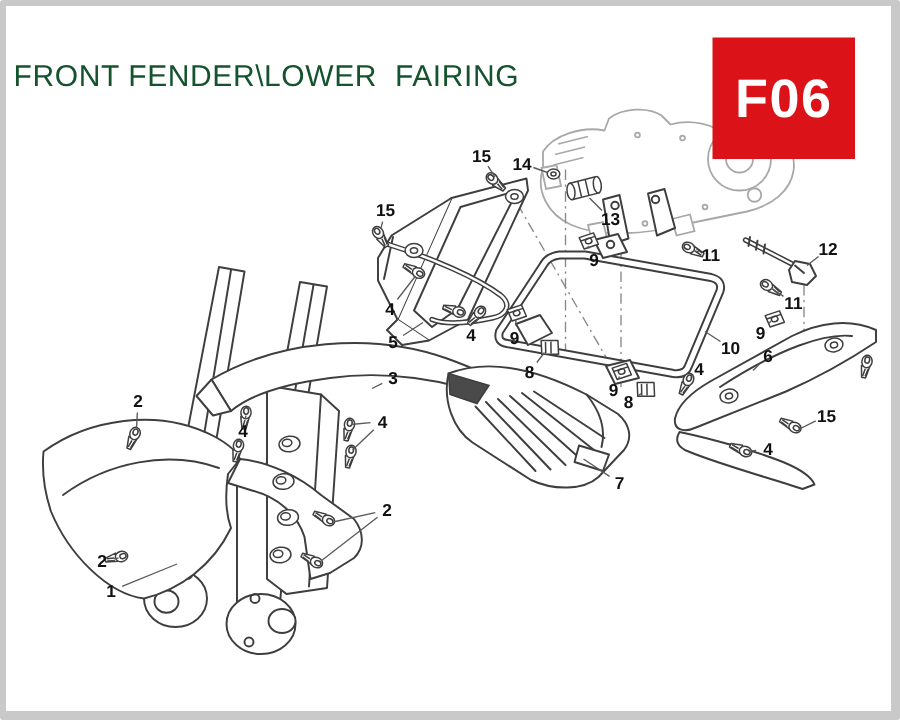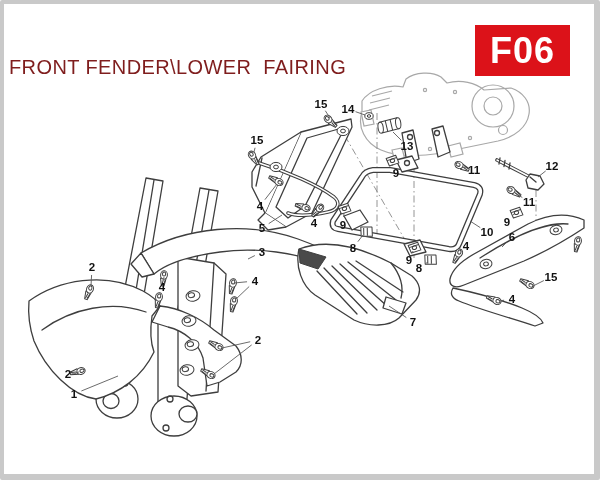--- a/index.html
+++ b/index.html
@@ -6,26 +6,26 @@
   body{
     width:600px;height:480px;position:relative;overflow:hidden;
     background:#ffffff;font-family:"Liberation Sans",sans-serif;
   }
   .frame{
     position:absolute;inset:0;z-index:9;pointer-events:none;
     border-style:solid;border-color:#c9c9c9;border-width:4px 6px 6px 4px;
     border-radius:2px;
   }
   .title{
-    position:absolute;left:9px;top:56px;z-index:5;
-    font-size:20px;font-weight:400;color:#7f1d1d;letter-spacing:.4px;
+    position:absolute;left:9px;top:40px;z-index:5;
+    font-size:20px;font-weight:400;color:#14532d;letter-spacing:.4px;
     white-space:pre;
   }
   .badge{
-    position:absolute;left:475px;top:25px;width:95px;height:51px;z-index:6;
+    position:absolute;left:475px;top:25px;width:95px;height:81px;z-index:6;
     display:flex;align-items:center;justify-content:center;
     font-size:36px;font-weight:bold;letter-spacing:1px;
   }
   svg.diagram{position:absolute;left:0;top:0;z-index:1;}
   .ink{stroke:#3e3e3e;fill:none;stroke-width:1.3;stroke-linejoin:round;stroke-linecap:round;}
   .inkf{stroke:#3e3e3e;fill:#ffffff;stroke-width:1.3;stroke-linejoin:round;}
   .dark{stroke:#3e3e3e;fill:#4a4a4a;stroke-width:1;}
   .eng{stroke:#a8a8a8;fill:none;stroke-width:1.2;stroke-linejoin:round;}
   .engf{stroke:#a8a8a8;fill:#ffffff;stroke-width:1.2;}
   .tube-o{stroke:#3e3e3e;fill:none;stroke-width:6;stroke-linejoin:round;}

